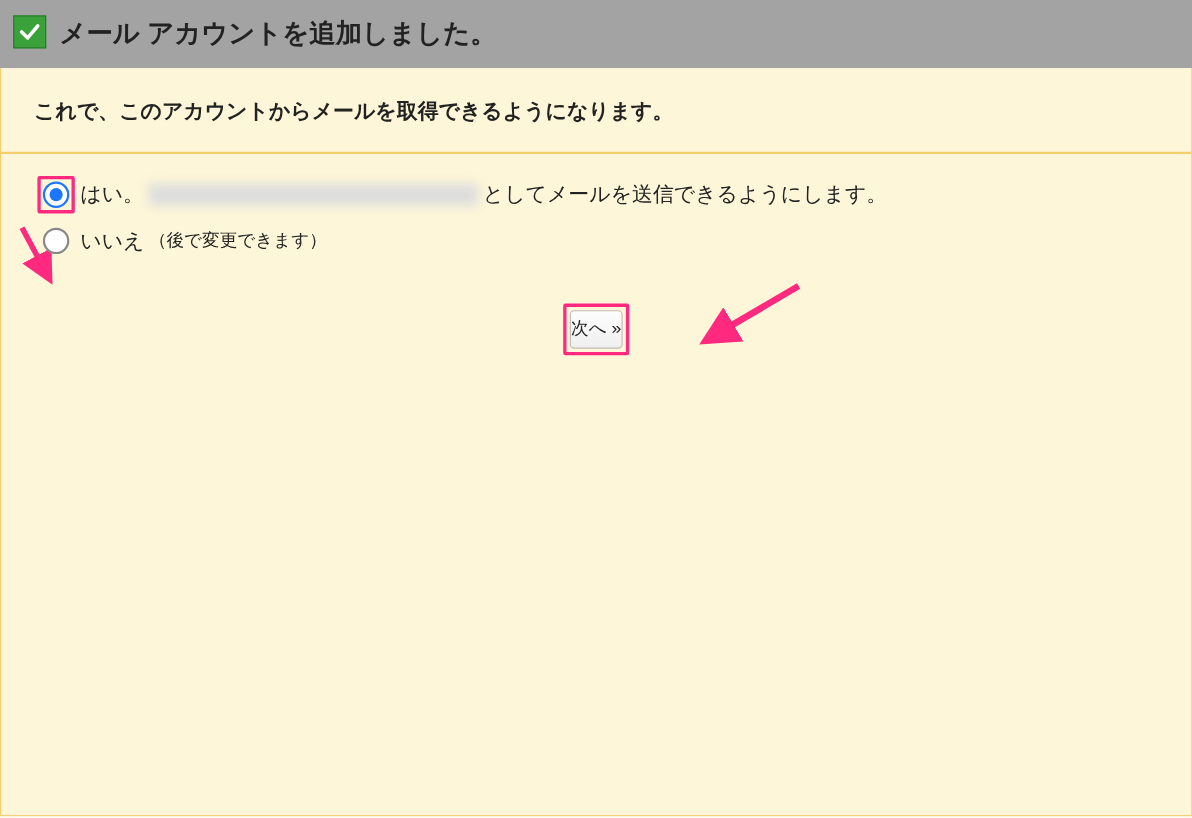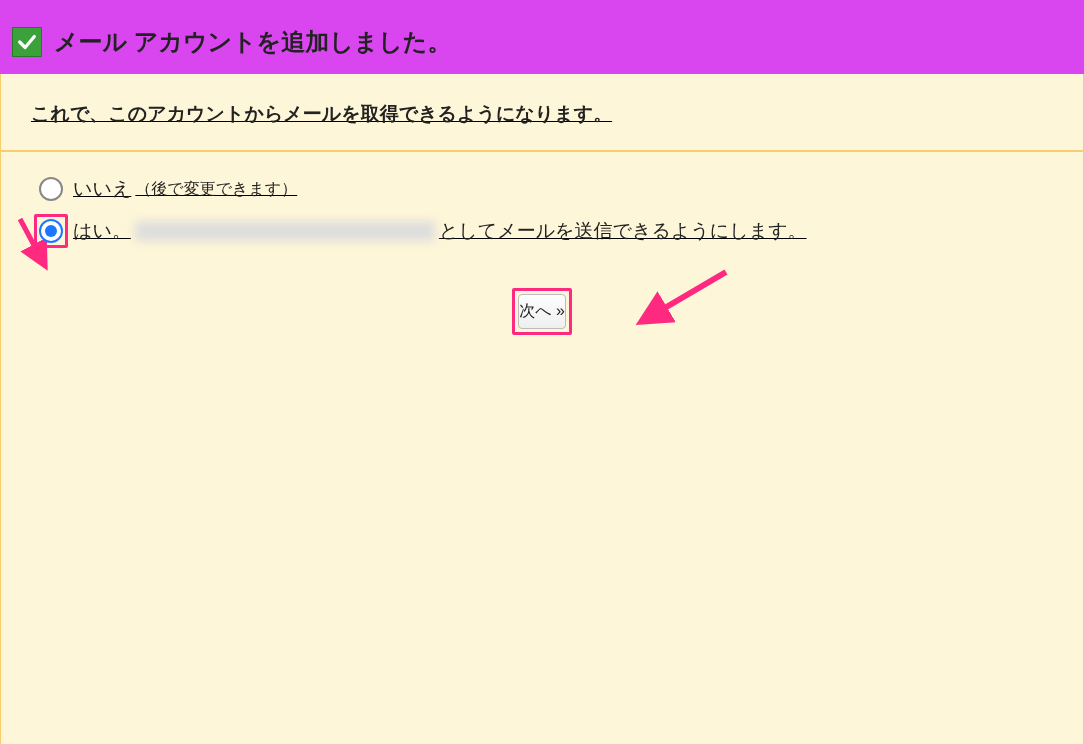--- a/index.html
+++ b/index.html
@@ -3,24 +3,23 @@
   <meta charset="utf-8">
   <style>
     * { margin: 0; padding: 0; box-sizing: border-box; }
     body {
       font-family: "Hiragino Kaku Gothic ProN", "Hiragino Sans", Meiryo, sans-serif;
       background: #fff;
       width: 1084px;
       height: 744px;
     }
     .header {
-      background: #d946ef;
-      padding: 26px 12px 16px 12px;
+      background: #a3a3a3;
+      padding: 14px 12px 16px 12px;
       display: flex;
-      align-items: center;
       gap: 12px;
     }
     .check-icon {
       width: 30px;
       height: 30px;
       background: #3ba13b;
       border: 1px solid #2a7a2a;
       display: flex;
       align-items: center;
       justify-content: center;
@@ -32,21 +31,20 @@
       font-weight: bold;
       color: #222;
     }
     .content {
       background: #fef6d8;
       border: 1px solid #f6ce6e;
       border-top: none;
       min-height: 680px;
       padding: 24px 30px;
       position: relative;
-      text-decoration: underline;
     }
     .intro {
       font-size: 19px;
       font-weight: bold;
       color: #222;
       line-height: 1.7;
       margin-bottom: 20px;
     }
     .intro .blur {
       display: inline-block;
@@ -159,36 +157,36 @@
             <path d="M0,0 L6,3 L0,6 Z" fill="#ff2a7f"></path>
           </marker>
         </defs>
       <path d="M5 5 L28 48" stroke="#ff2a7f" stroke-width="5" fill="none" marker-end="url(#ah1)"></path>
     </svg>
   </div>
 
   <div class="options">
     <div class="option-row">
       <span class="radio-wrap">
-        <span class="radio"></span>
-      </span>
-      <span class="option-label-line">
-        <span>いいえ</span>
-        <span class="small">（後で変更できます）</span>
-      </span>
-    </div>
-    <div class="option-row">
-      <span class="radio-wrap">
         <span class="radio selected"></span>
         <span class="radio-highlight"></span>
       </span>
       <span class="option-label-line">
         <span>はい。</span>
         <span class="blur" style="width:300px;">██████████████████████</span>
         <span>としてメールを送信できるようにします。</span>
+      </span>
+    </div>
+    <div class="option-row">
+      <span class="radio-wrap">
+        <span class="radio"></span>
+      </span>
+      <span class="option-label-line">
+        <span>いいえ</span>
+        <span class="small">（後で変更できます）</span>
       </span>
     </div>
   </div>
 
   <div class="button-row">
     <span class="btn-wrap">
       <button class="next-button">次へ »</button>
       <span class="btn-highlight"></span>
     </span>
     

